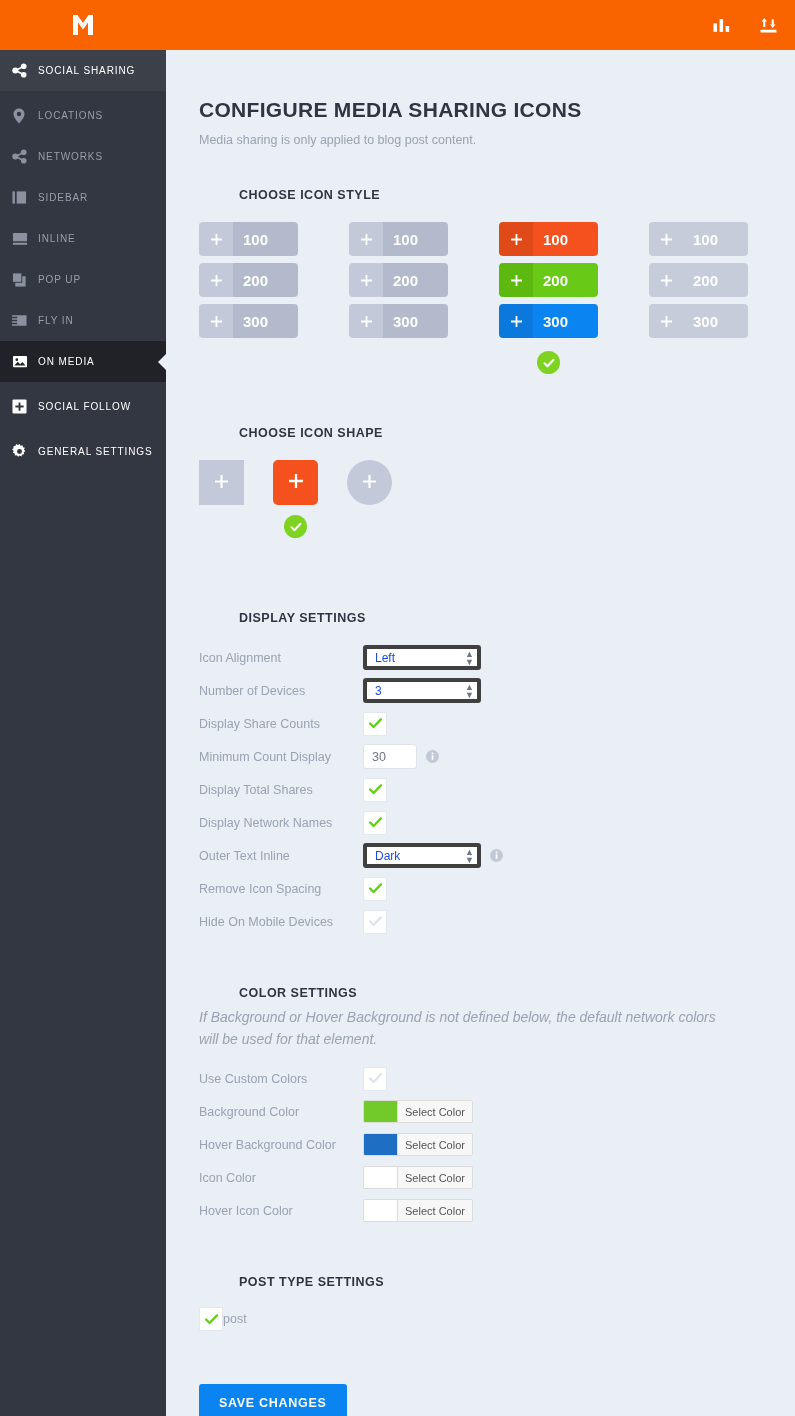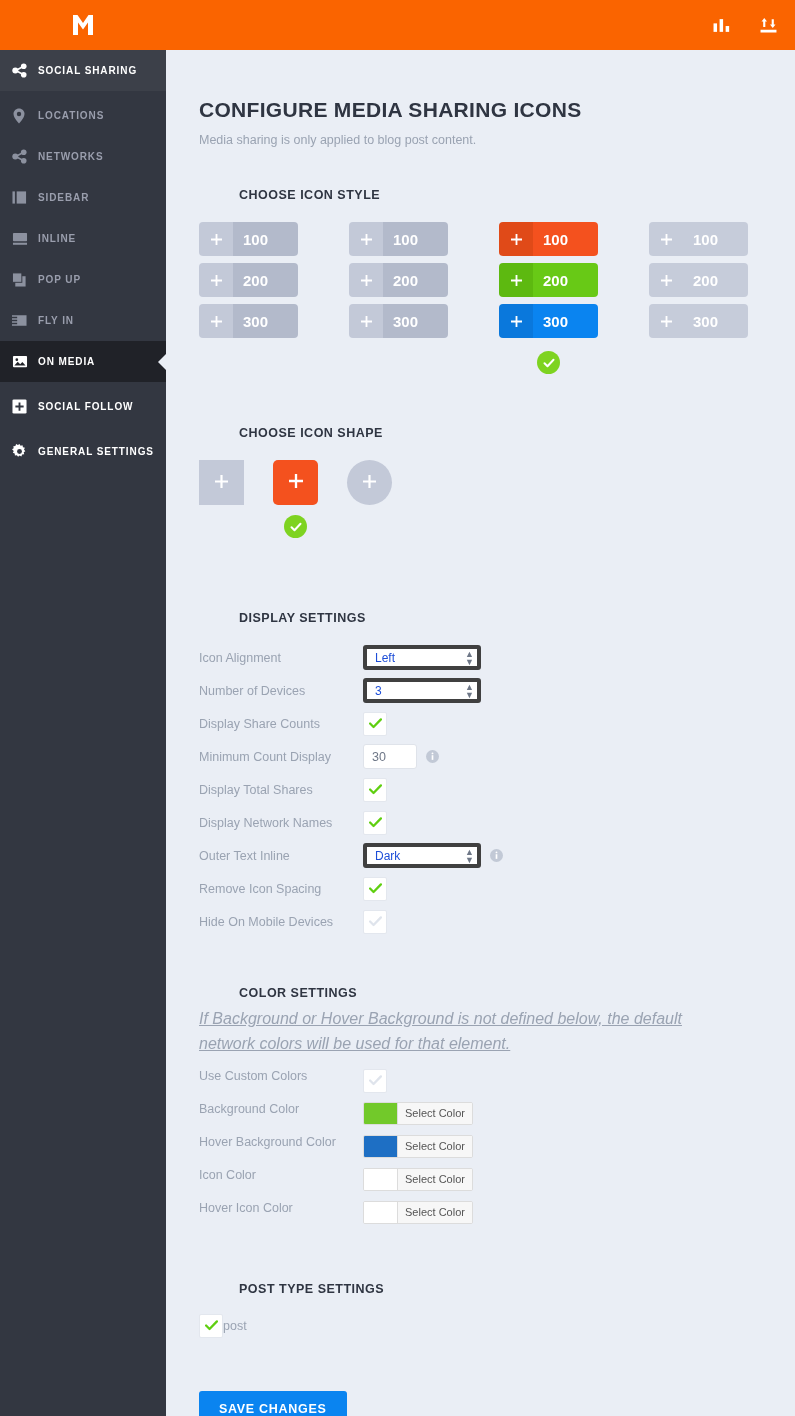--- a/index.html
+++ b/index.html
@@ -26,21 +26,21 @@
   .nav { padding-top: 0; }
   .nav-item {
     height: 41px; display: flex; align-items: center;
     padding-left: 12px; position: relative; cursor: pointer;
   }
   .nav-item .nav-ico {
     width: 26px; flex: 0 0 26px; display: flex;
     align-items: center; justify-content: flex-start;
   }
   .nav-item .nav-label {
-    font-size: 10px; font-weight: bold; letter-spacing: 0.9px;
+    font-size: 10px; font-weight: normal; letter-spacing: 0.9px;
     color: #9a9ead; text-transform: uppercase;
   }
   .nav-item.first { background: #3c4049; }
   .nav-item.first .nav-label { color: #ffffff; }
   .nav-item.bold .nav-label { color: #ffffff; }
   .nav-item.active { background: #202228; }
   .nav-item.active .nav-label { color: #ffffff; }
   .nav-item.active::after {
     content: ""; position: absolute; right: -1px; top: 50%;
     transform: translateY(-50%);
@@ -69,22 +69,22 @@
   }
   .page-sub {
     font-size: 12.5px; color: #9aa3b2; margin-top: 11px;
   }
 
   .sec-title {
     font-size: 12.5px; font-weight: bold; color: #2f3542;
     letter-spacing: 0.5px; text-transform: uppercase; margin-left: 40px;
   }
   .sec-note {
-    font-size: 16px; color: #9aa3b2; font-style: italic;
-    line-height: 1.55; max-width: 535px; margin-top: 7px; text-decoration: underline;
+    font-size: 14px; color: #9aa3b2; font-style: italic;
+    line-height: 1.55; max-width: 535px; margin-top: 7px;
   }
 
   
   #style-section { margin-top: 41px; }
   .style-grid {
     display: flex; gap: 51px; margin-top: 20px;
   }
   .style-col { width: 99px; display: flex; flex-direction: column; align-items: center; }
   .style-btns { display: flex; flex-direction: column; gap: 7px; width: 99px; }
   .sbtn {
@@ -160,21 +160,21 @@
     border: 1px solid #e3e7ee; border-radius: 2px;
     display: flex; align-items: center; justify-content: center;
     cursor: pointer;
   }
   .checkbox.off svg path { stroke: #dfe4ec; }
   .info-ico { cursor: pointer; display: flex; }
 
   
   #color-section { margin-top: 48px; }
   .color-rows { margin-top: 12px; }
-  .crow { display: flex; height: 33px; }
+  .crow { display: flex; align-items: center; height: 33px; }
   .crow .row-label { width: 164px; flex: 0 0 164px; }
   .color-picker {
     display: flex; align-items: stretch; height: 23px;
     border: 1px solid #dcdcdc; border-radius: 2px;
     background: #ffffff; cursor: pointer; overflow: hidden;
   }
   .color-swatch { width: 33px; flex: 0 0 33px; }
   .color-lbl {
     display: flex; align-items: center; padding: 0 7px;
     font-size: 11px; color: #555; background: #f7f7f7;

